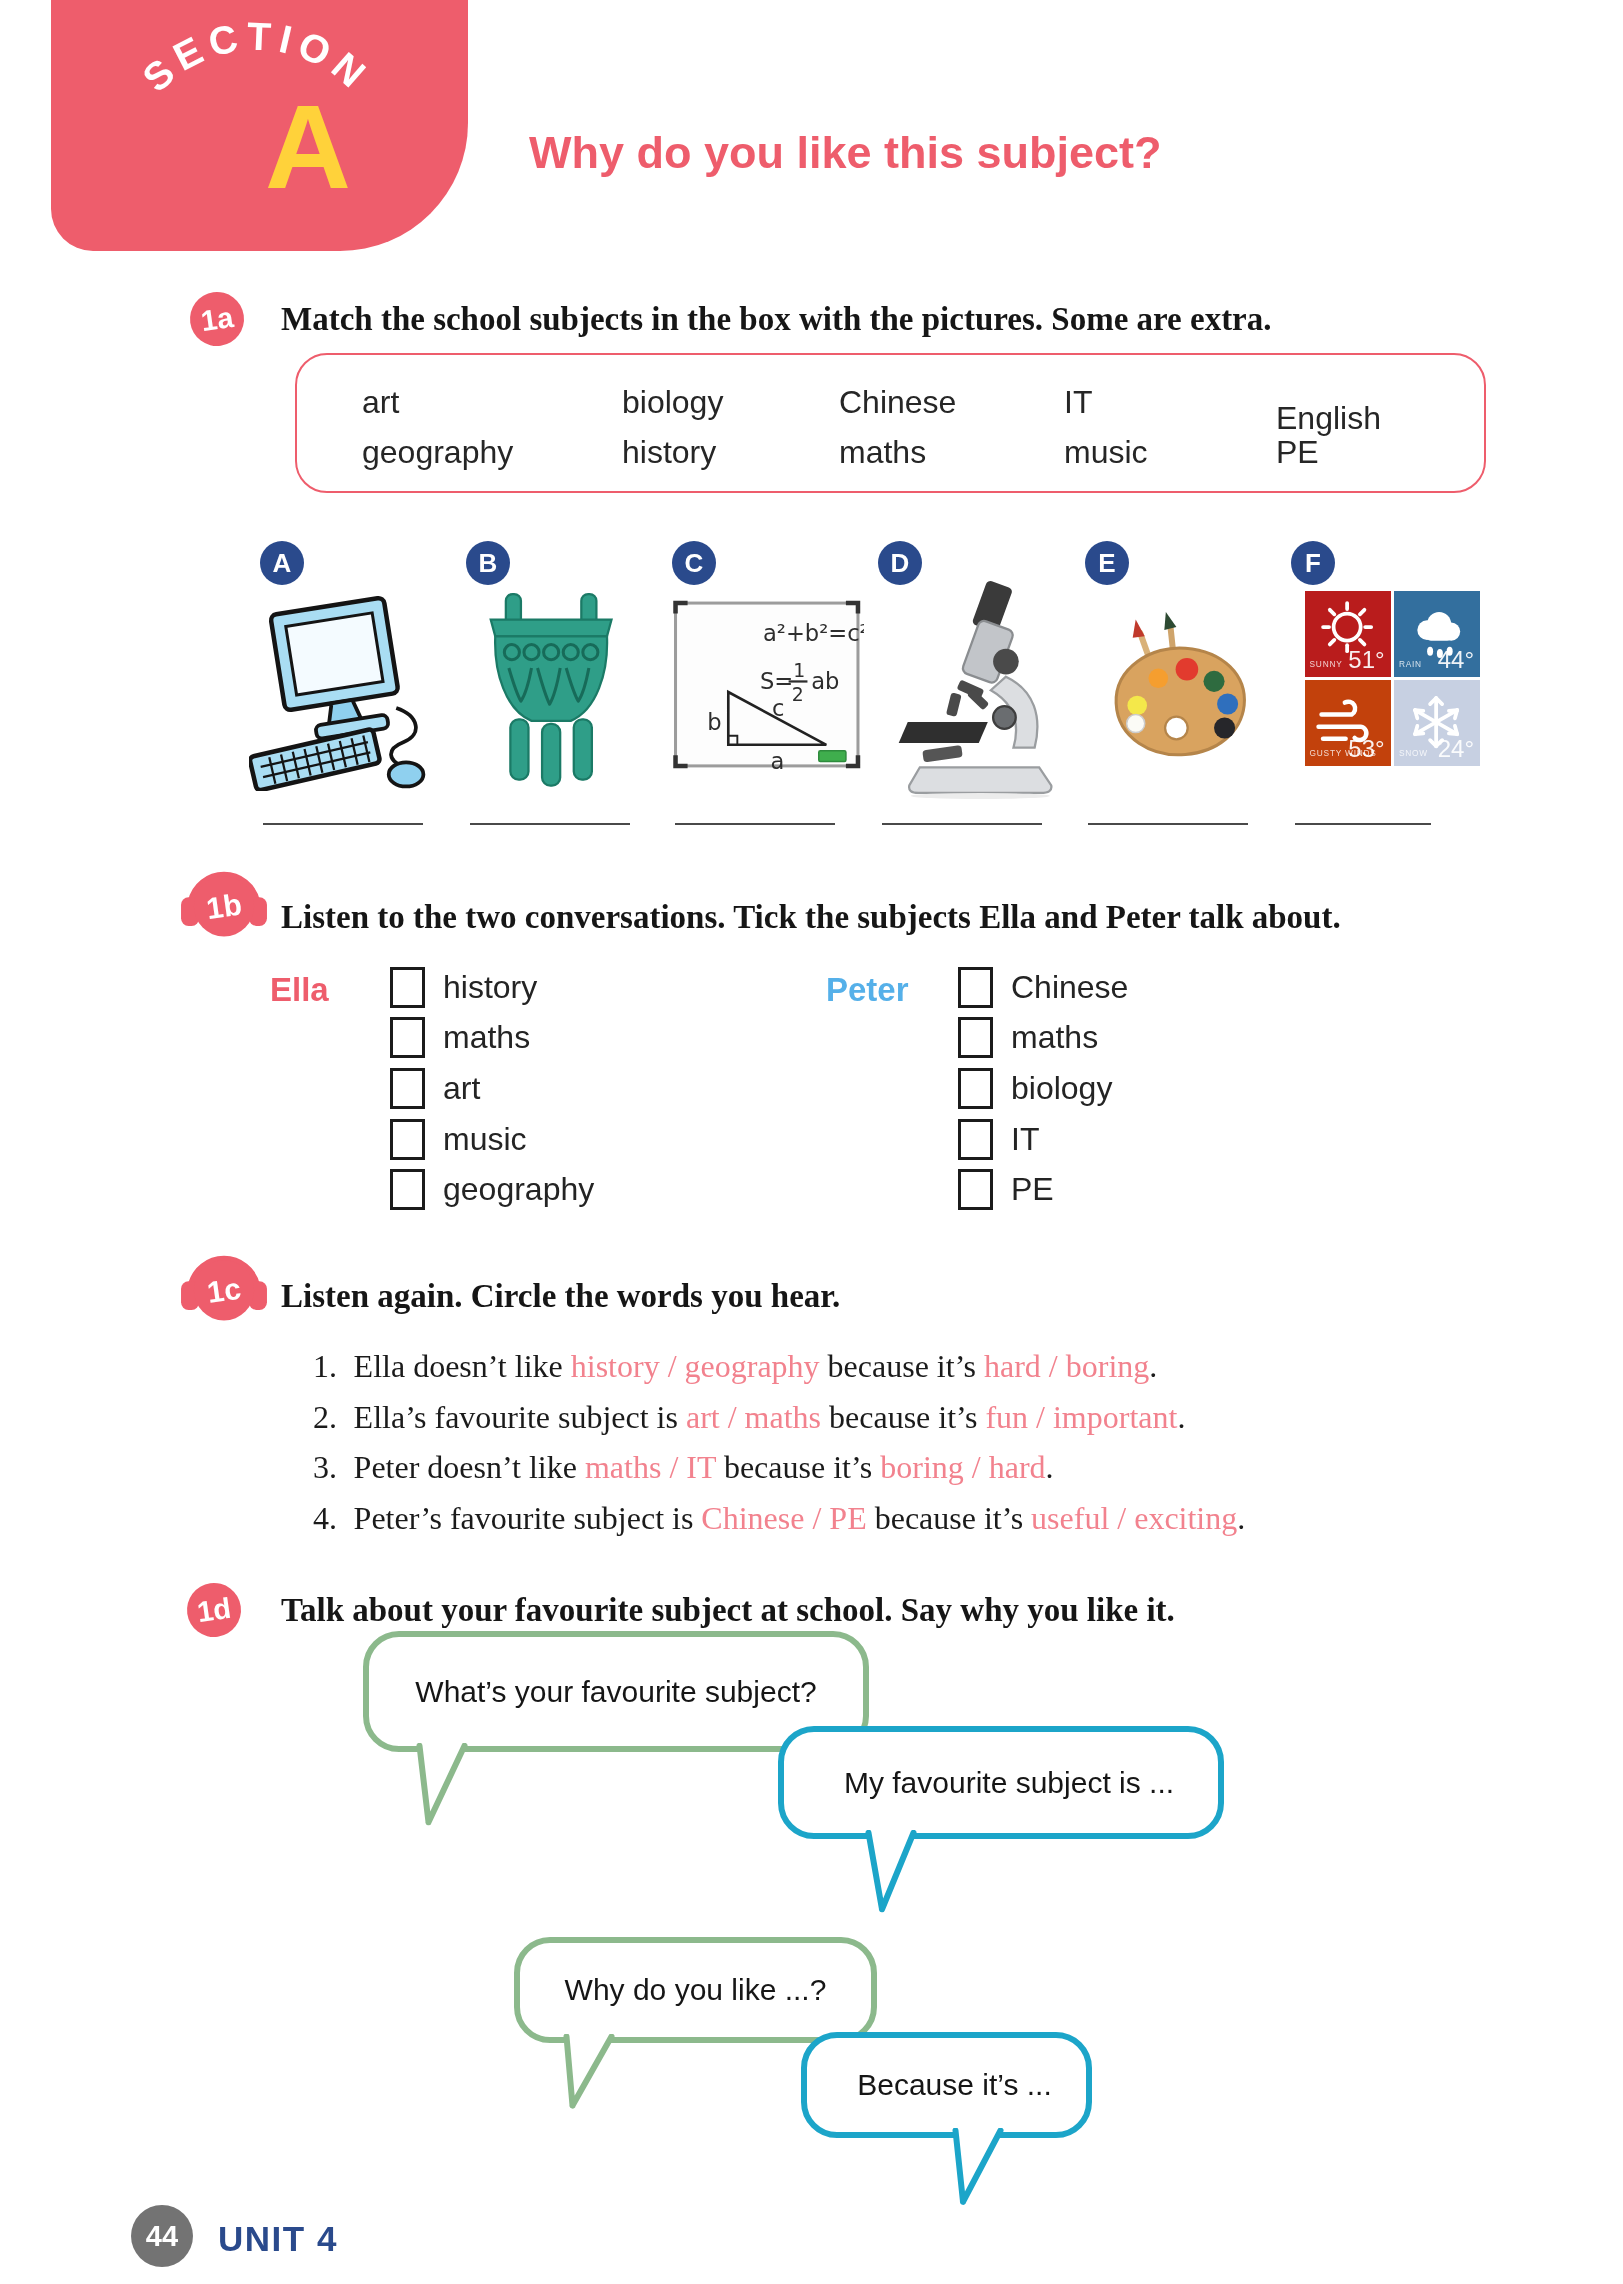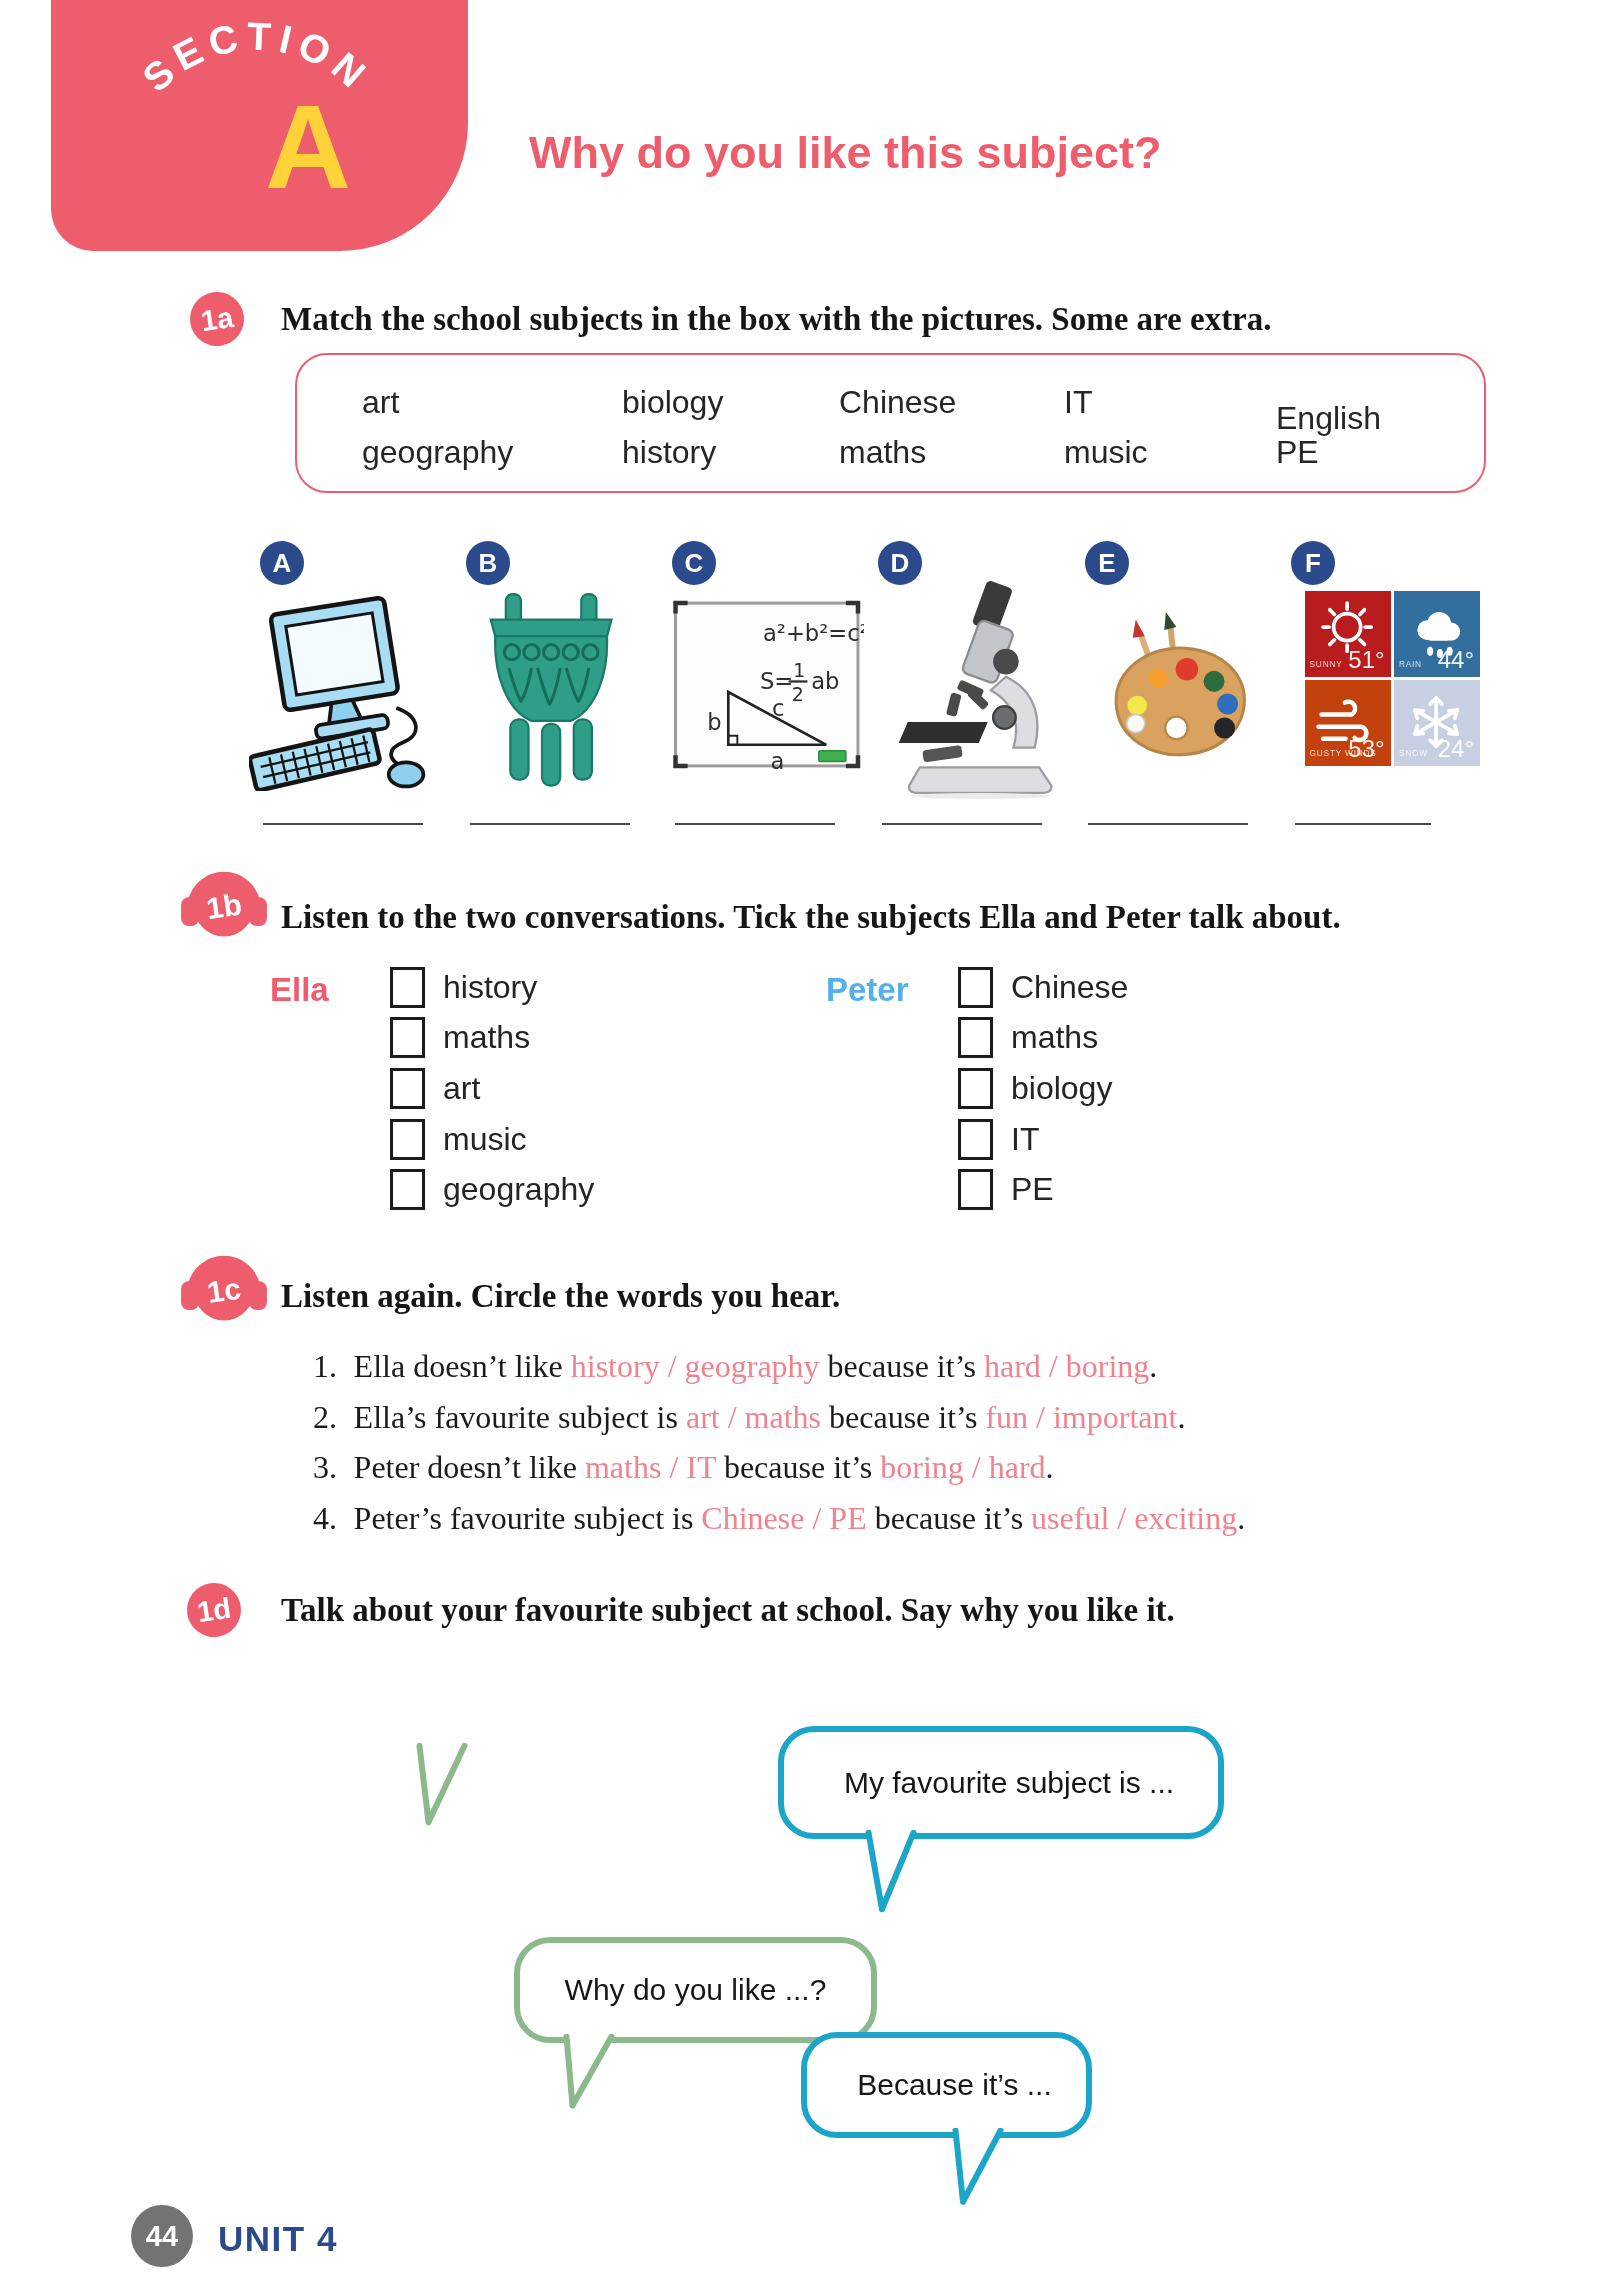--- a/index.html
+++ b/index.html
@@ -342,20 +342,21 @@
   <div class="abs c-item" style="left:313px;top:1449px;">
     <span class="c-num">3.</span><span>Peter doesn’t like </span><span class="pinkword">maths / IT</span><span> because it’s </span><span class="pinkword">boring / hard</span><span>.</span>
   </div>
   <div class="abs c-item" style="left:313px;top:1500px;">
     <span class="c-num">4.</span><span>Peter’s favourite subject is </span><span class="pinkword">Chinese / PE</span><span> because it’s </span><span class="pinkword">useful / exciting</span><span>.</span>
   </div>
 
   <div class="abs num-badge" style="left:187px;top:1583px;">1d</div>
   <div class="abs instruction" style="left:281px;top:1592px;">Talk about your favourite subject at school. Say why you like it.</div>
 
+  <div class="abs bubble green" style="left:363px;top:1631px;width:506px;height:121px;">What’s your favourite subject?</div>
   <svg class="tail" style="left:412px;top:1743px;" width="60" height="91" viewBox="0 0 80 120">
     <polygon points="10,3 70,3 22,105" fill="#fff"></polygon>
     <path d="M10,3 L22,105 M70,3 L22,105" fill="none" stroke="#8cb98c" stroke-width="8" stroke-linecap="round"></path>
   </svg>
 
   <div class="abs bubble teal" style="left:778px;top:1726px;width:446px;height:113px;">My favourite subject is ...</div>
   <svg class="tail" style="left:861px;top:1830px;" width="60" height="91" viewBox="0 0 80 120">
     <polygon points="10,3 70,3 28,105" fill="#fff"></polygon>
     <path d="M10,3 L28,105 M70,3 L28,105" fill="none" stroke="#1ca5c9" stroke-width="8" stroke-linecap="round"></path>
   </svg>

